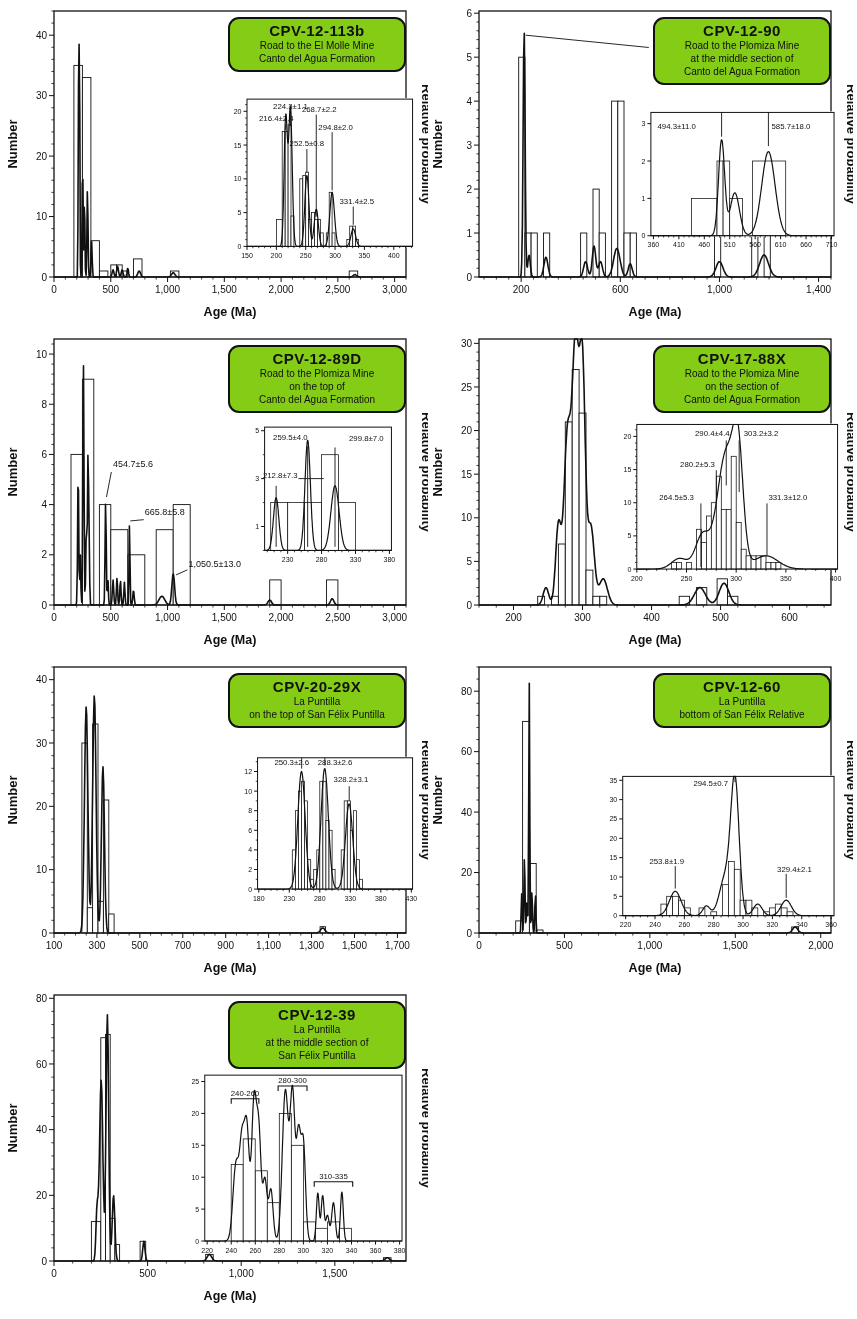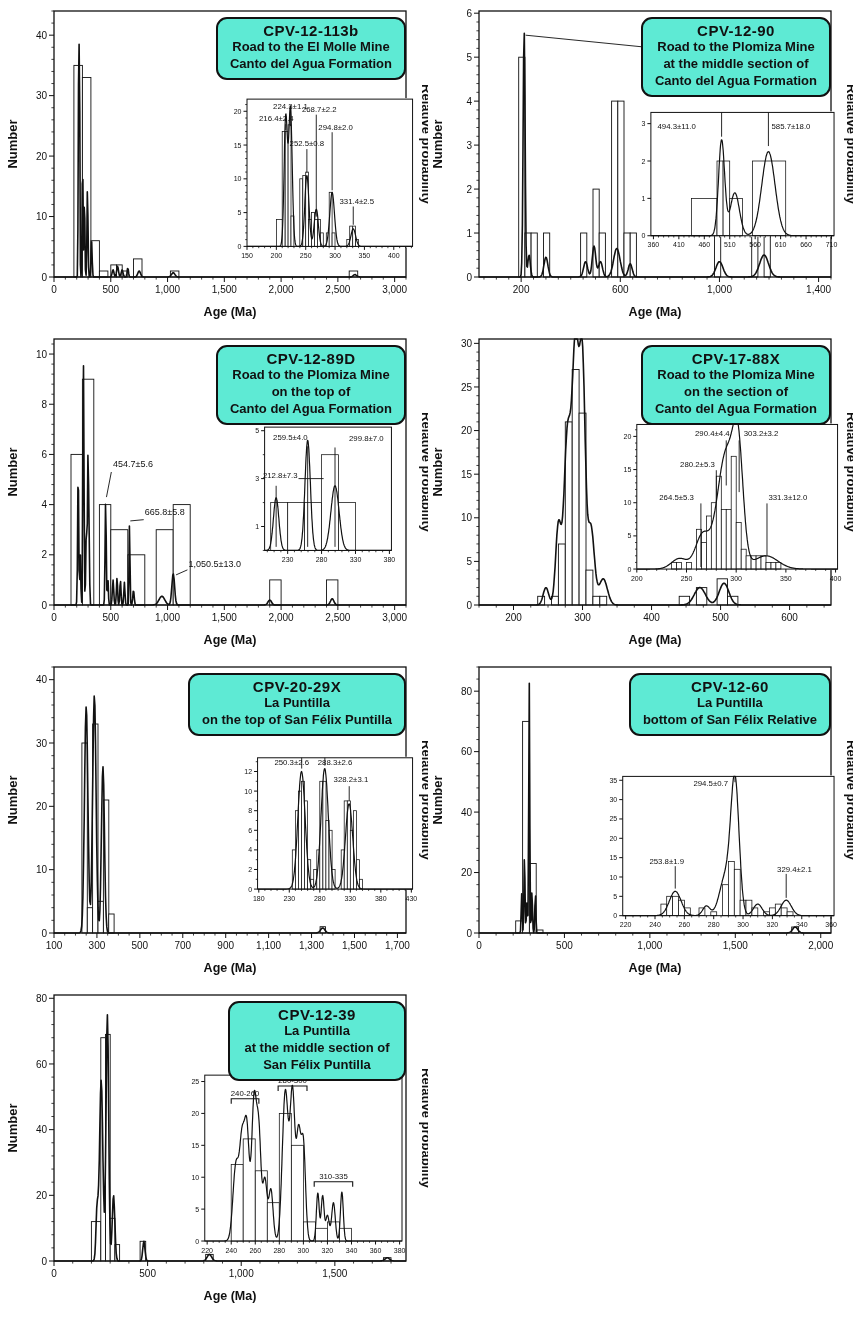--- a/index.html
+++ b/index.html
@@ -1,22 +1,22 @@
 <!DOCTYPE html>
 <html><head>
 <meta charset="utf-8">
 <style>
   html,body{margin:0;padding:0;background:#fff;color:#111;font-family:"Liberation Sans",sans-serif;}
   .figure{width:857px;padding:5px 4px;box-sizing:border-box;display:grid;
           grid-template-columns:424px 424px;column-gap:1px;row-gap:10px;background:#fff;}
   .panel{position:relative;width:424px;height:318px;}
   .titlebox{position:absolute;top:12px;right:22px;border:2.4px solid #111;border-radius:11px;
-            background:#5eead4;padding:3px 12px 5px;text-align:center;min-width:178px;box-sizing:border-box;}
+            background:#84cc16;padding:3px 12px 5px;text-align:center;min-width:178px;box-sizing:border-box;}
   .tb-title{font-weight:bold;font-size:15px;letter-spacing:.5px;color:#111;}
-  .tb-sub{font-weight:bold;font-size:13px;line-height:1.3;color:#111;}
+  .tb-sub{font-weight:normal;font-size:10px;line-height:1.3;color:#111;}
   svg text{fill:#111;}
 </style>
 </head>
 <body>
 
 <div class="figure" id="figure">
     <div class="panel"><svg width="424" height="318" viewBox="0 0 424 318">
         <rect x="69.9" y="60.4" width="8.5" height="211.6" fill="#fff" stroke="#111" stroke-width="0.9"></rect>
         <rect x="78.4" y="72.5" width="8.5" height="199.5" fill="#fff" stroke="#111" stroke-width="0.9"></rect>
         <rect x="86.9" y="235.7" width="8.5" height="36.3" fill="#fff" stroke="#111" stroke-width="0.9"></rect>

